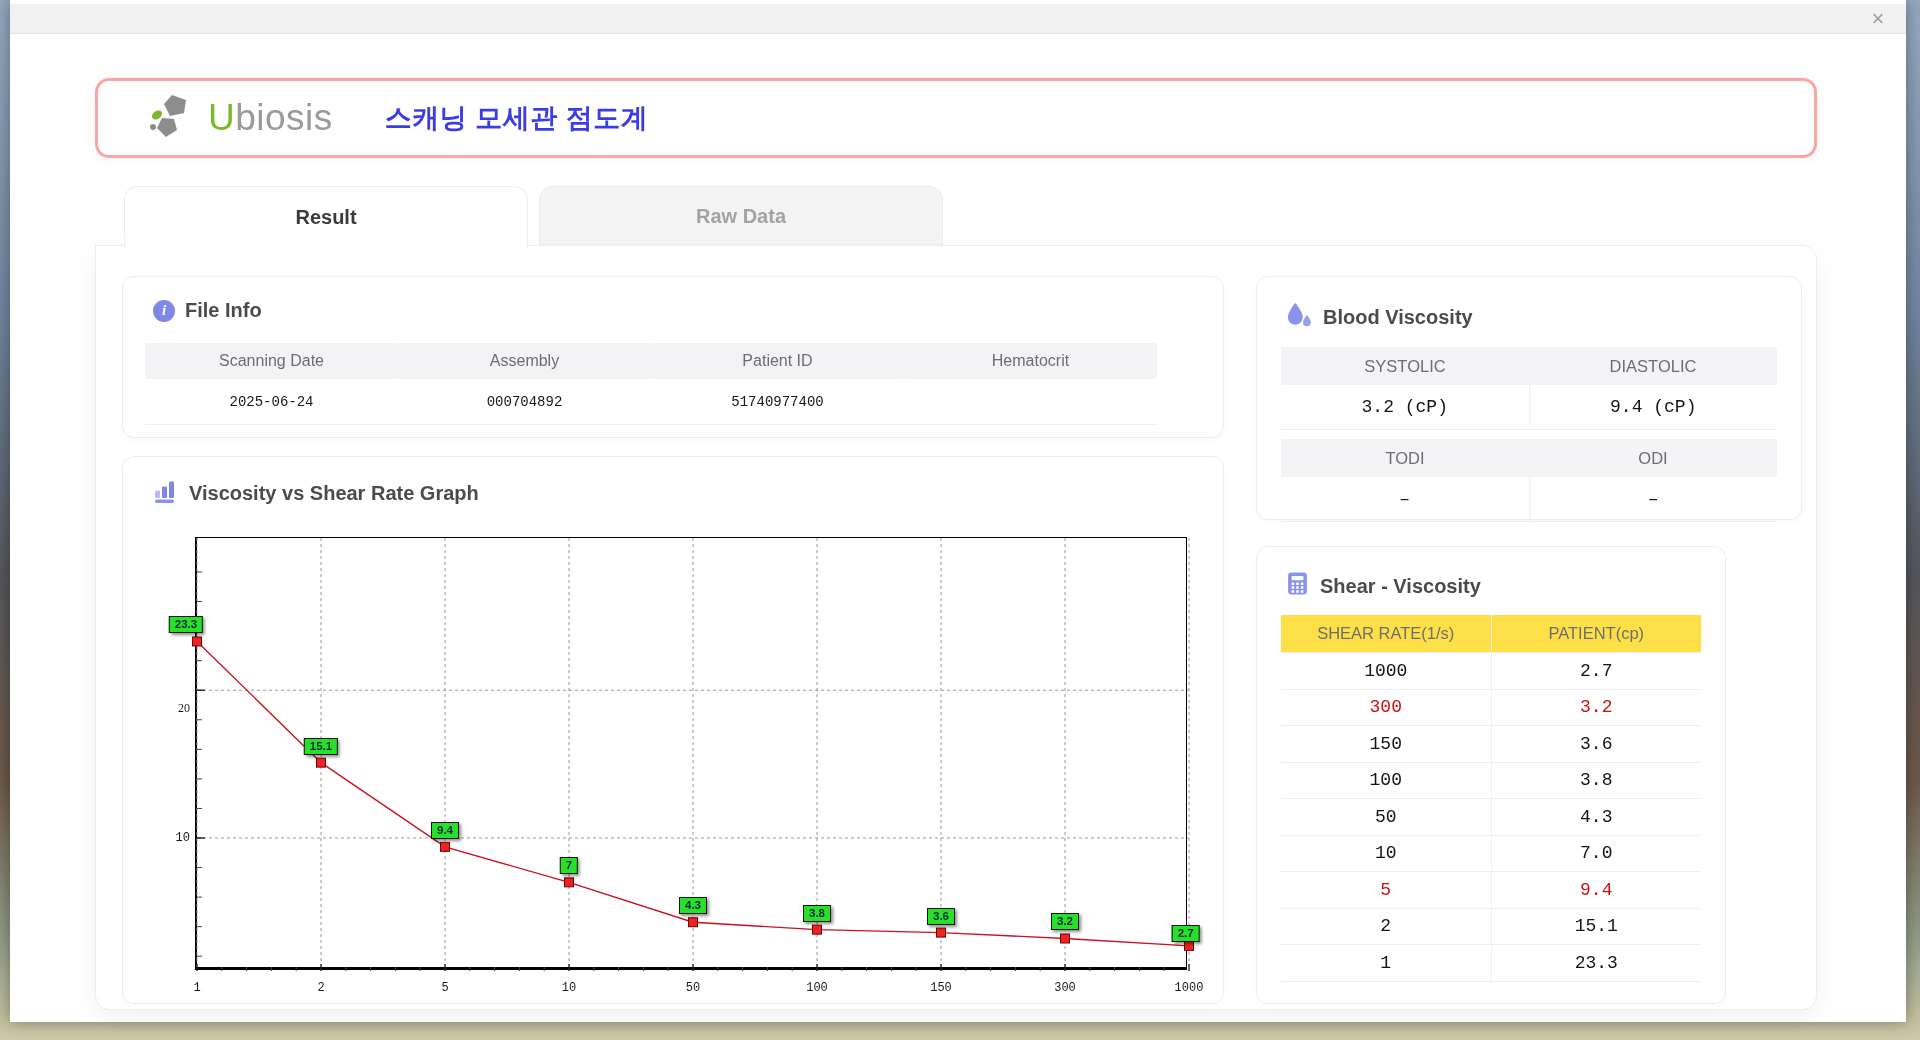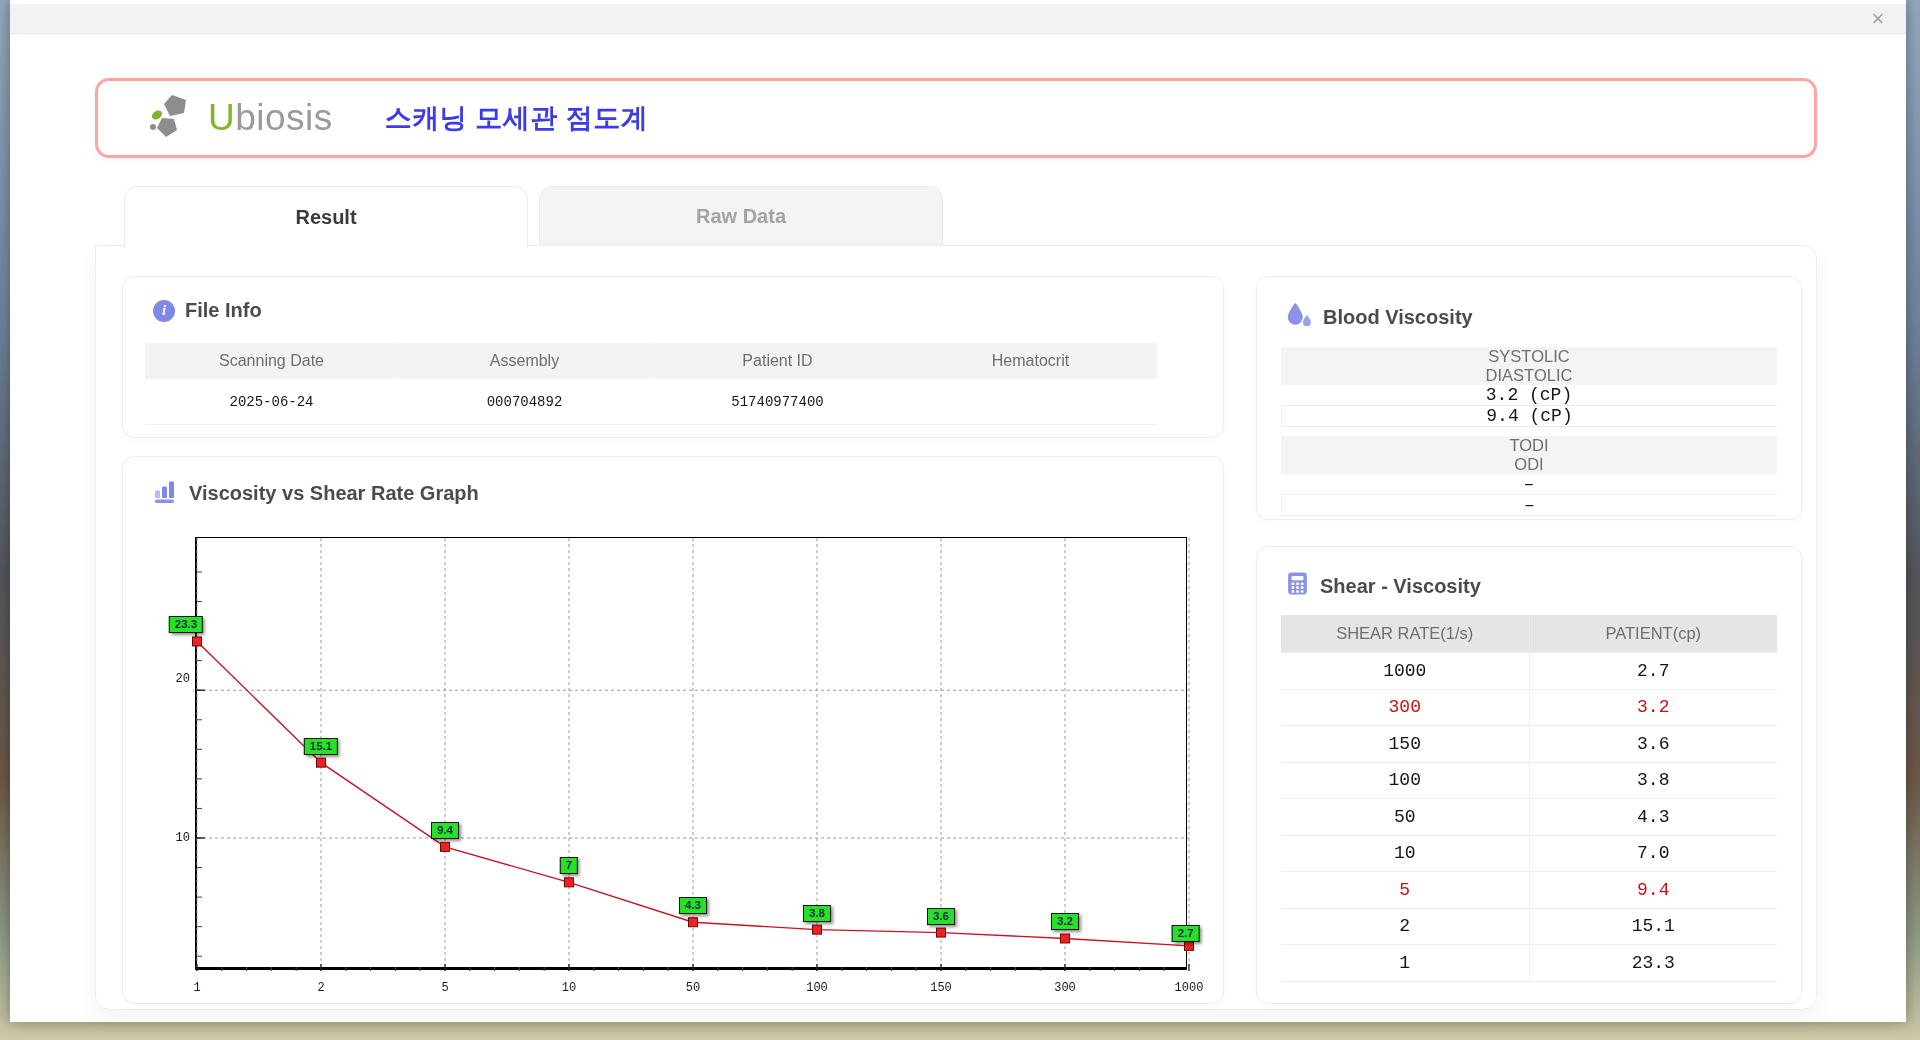--- a/index.html
+++ b/index.html
@@ -54,21 +54,21 @@
     background:#fff; border:1px solid #ededef; border-radius:0 14px 14px 14px;
     box-shadow:0 10px 24px rgba(0,0,0,.05);
   }
   .card {
     position:absolute; background:#fff; border:1px solid #ededf0; border-radius:12px;
     box-shadow:0 3px 8px rgba(0,0,0,.02);
   }
   .card-file    { left:26px;  top:30px;  width:1102px; height:162px; }
   .card-graph   { left:26px;  top:210px; width:1102px; height:548px; }
   .card-bv      { left:1160px; top:30px;  width:546px; height:244px; }
-  .card-shear   { left:1160px; top:300px; width:546px; height:458px; }
+  .card-shear   { left:1160px; top:300px; width:470px; height:458px; }
   .card-heading { display:flex; align-items:center; gap:10px; font-size:20px; font-weight:bold; color:#4b4b4b; }
   .hpos { position:absolute; left:30px; top:22px; }
   .info-badge {
     width:22px; height:22px; border-radius:50%; background:#7f88e6; color:#fff;
     display:flex; align-items:center; justify-content:center;
     font-family:"Liberation Serif", serif; font-style:italic; font-weight:bold; font-size:15px;
   }
   .mono { font-family:"Liberation Mono", monospace; }
   
   .fields { position:absolute; left:22px; top:66px; display:flex; gap:0; }
@@ -77,30 +77,30 @@
     height:36px; background:#f3f3f5; color:#6e6e72; font-size:16px;
     display:flex; align-items:center; justify-content:center; border-radius:2px;
   }
   .field-value {
     height:46px; background:#fff; color:#17171a; font-size:14px;
     display:flex; align-items:center; justify-content:center;
     border-bottom:1px solid #f1f1f3;
   }
   
   .stat-table { position:absolute; left:24px; right:24px; top:70px; }
-  .stat-row { display:flex;flex-direction:column; }
+  .stat-row { display:flex; }
   .stat-cell { flex:1; display:flex; align-items:center; justify-content:center; }
   .stat-head .stat-cell { height:38px; background:#f4f4f6; color:#6e6e72; font-size:16.5px; }
   .stat-val  .stat-cell { height:45px; color:#141418; font-size:18px; border-bottom:1px solid #ededf0; }
   .stat-val  .stat-cell + .stat-cell { border-left:1px solid #f0f0f2; }
   .stat-gap { height:9px; }
   
   .shear-table { position:absolute; left:24px; right:24px; top:68px; }
   .srow { display:flex; }
-  .srow-head .scell { height:38px; background:#e5e5e5; color:#6e6e72; font-size:16.5px; font-family:"Liberation Sans",sans-serif; }
+  .srow-head .scell { height:38px; background:#fde047; color:#6e6e72; font-size:16.5px; font-family:"Liberation Sans",sans-serif; }
   .scell {
     flex:1; display:flex; align-items:center; justify-content:center;
     height:36.5px; font-size:18px; color:#141418; border-bottom:1px solid #efeff2;
   }
   .srow .scell + .scell { border-left:1px solid #f0f0f2; }
   .srow.hl .scell { color:#cc1111; }
   
   .plot-wrap { position:absolute; left:72px; top:80px; }
   .plot-area {
     position:relative; width:992px; height:433px; background:#fff;
@@ -282,21 +282,21 @@
             <div class="x-tick-label mono" style="left: 0px;">1</div>
             <div class="x-tick-label mono" style="left: 124px;">2</div>
             <div class="x-tick-label mono" style="left: 248px;">5</div>
             <div class="x-tick-label mono" style="left: 372px;">10</div>
             <div class="x-tick-label mono" style="left: 496px;">50</div>
             <div class="x-tick-label mono" style="left: 620px;">100</div>
             <div class="x-tick-label mono" style="left: 744px;">150</div>
             <div class="x-tick-label mono" style="left: 868px;">300</div>
             <div class="x-tick-label mono" style="left: 992px;">1000</div>
             <div class="y-tick-label mono" style="top: 299.997px;">10</div>
-            <div class="y-tick-label mono" style="top: 141px;">20</div>
+            <div class="y-tick-label mono" style="top: 170px; font-family: Liberation Serif, serif;">20</div>
           </div>
       </div>
     </div>
 
     <div class="card card-bv">
       <div class="card-heading" style="position:absolute;left:28px;top:24px;">
         <span>
           <svg width="28" height="28" viewBox="0 0 30 30">
             <path d="M11 2 C11 2 3 12 3 17.5 a8 8 0 0 0 16 0 C19 12 11 2 11 2 Z" fill="#8a93e8"></path>
             <path d="M23.5 15 C23.5 15 19.3 20 19.3 22.8 a4.2 4.2 0 0 0 8.4 0 C27.7 20 23.5 15 23.5 15 Z" fill="#99a1ec"></path>

